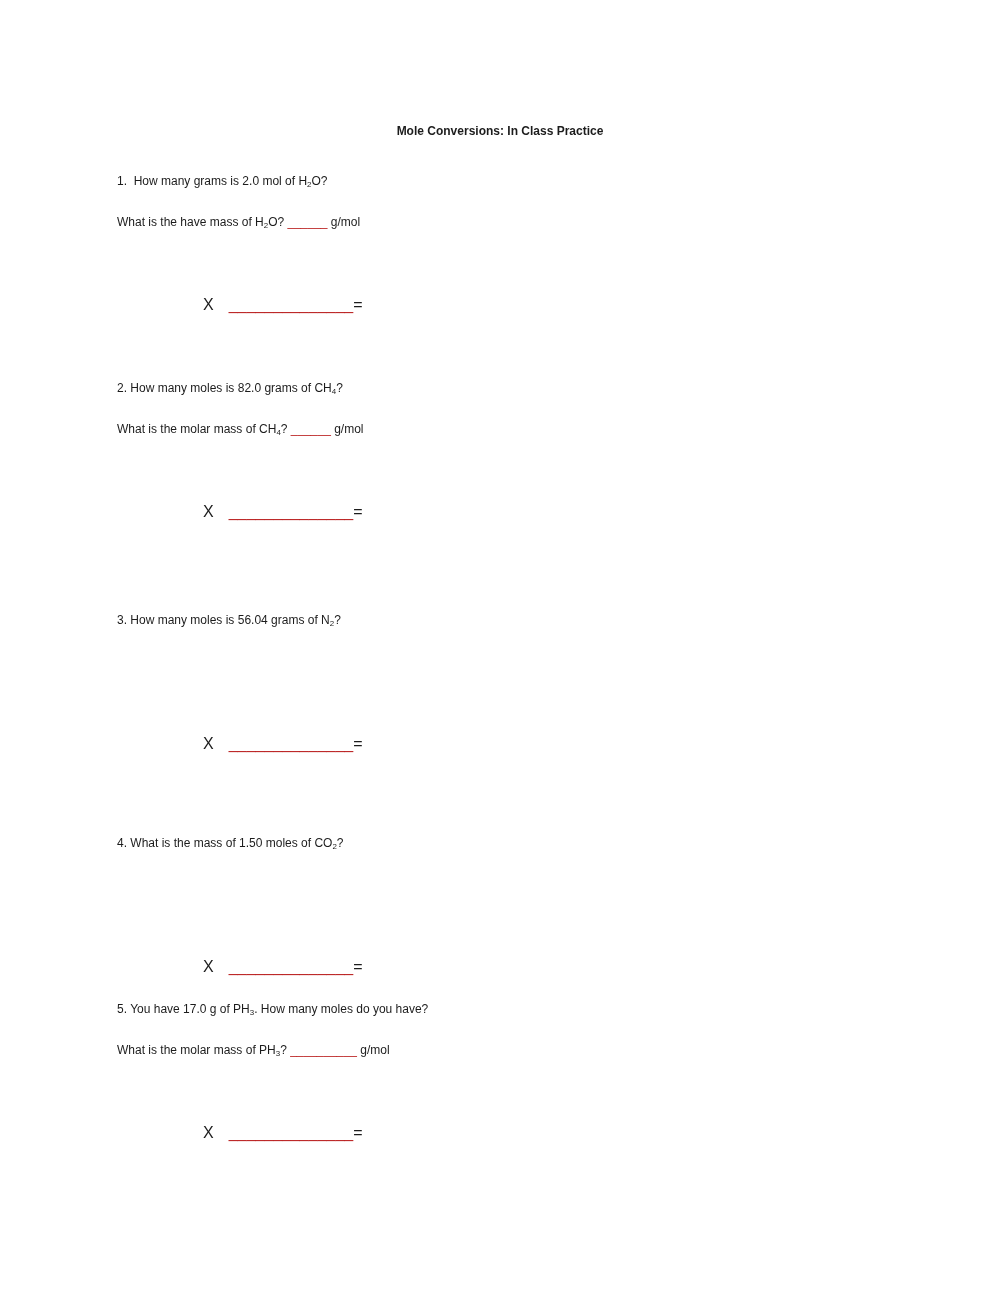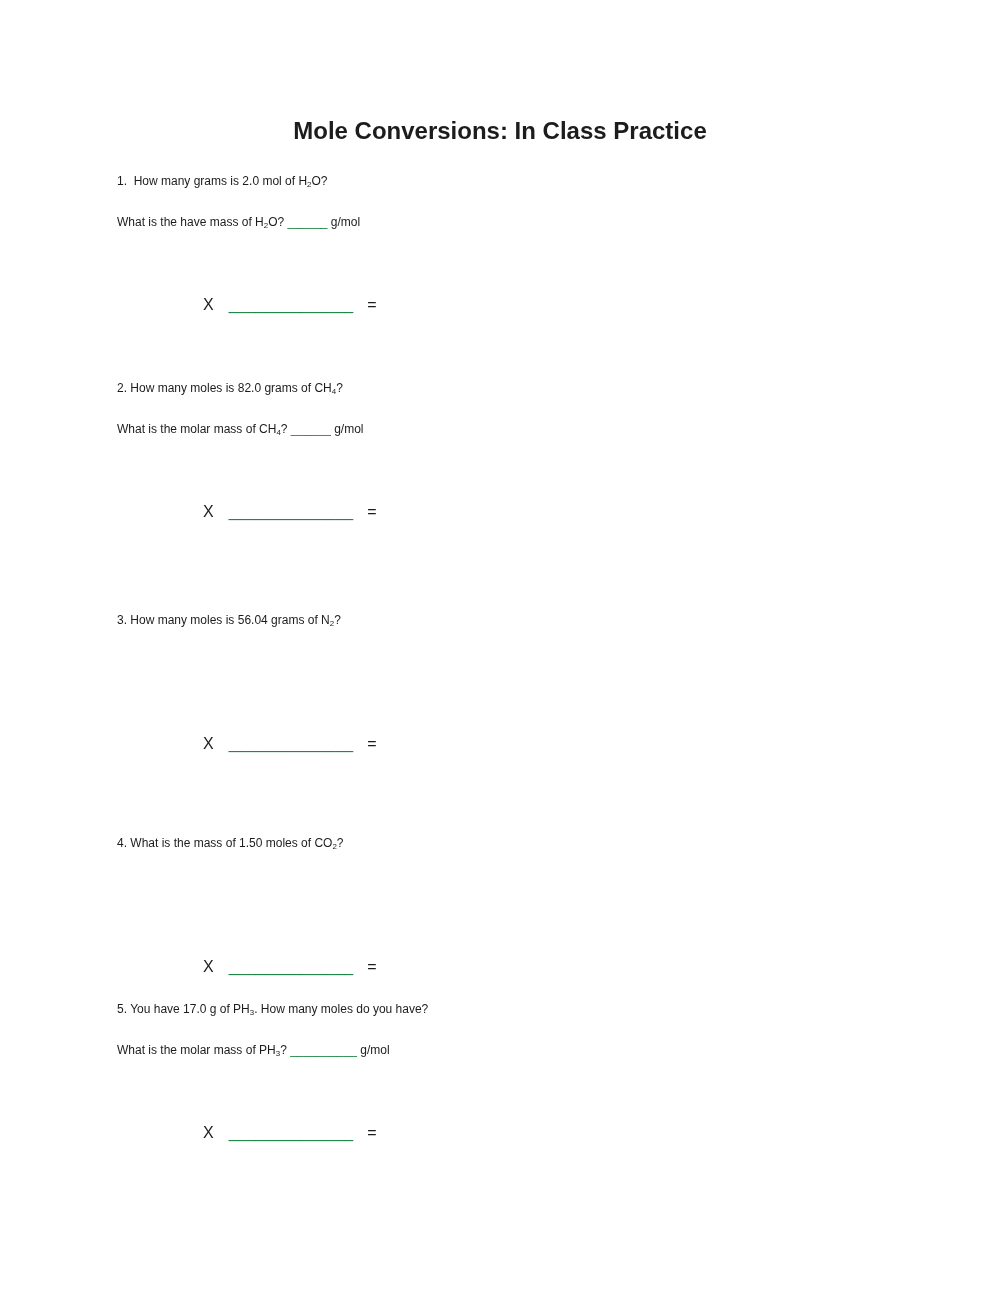--- a/index.html
+++ b/index.html
@@ -16,21 +16,21 @@
     color: #1c1c1c;
     overflow: hidden;
   }
   .title {
     position: absolute;
     top: 117px;
     left: 0;
     width: 100%;
     margin: 0;
     text-align: center;
-    font-size: 24px;
+    font-size: 12px;
     line-height: 28px;
     font-weight: 700;
     white-space: pre-wrap;
   }
   .q-block {
     position: absolute;
     left: 0;
     width: 100%;
     height: 207px;
   }
@@ -55,26 +55,25 @@
     font-size: 16px;
     line-height: 22px;
     white-space: pre;
   }
   .sub {
     font-size: 66%;
     position: relative;
     top: 0.25em;
   }
   .blank {
-    color: #15803d;
+    color: #b91c1c;
     letter-spacing: 0;
   }
   .work-blank {
     margin-left: 15px;
-    margin-right: 14px;
   }
 </style>
 </head>
 <body>
 
 <div class="page">
 
   <h1 class="title">Mole Conversions: In Class Practice</h1>
 
   <section class="q-block">

